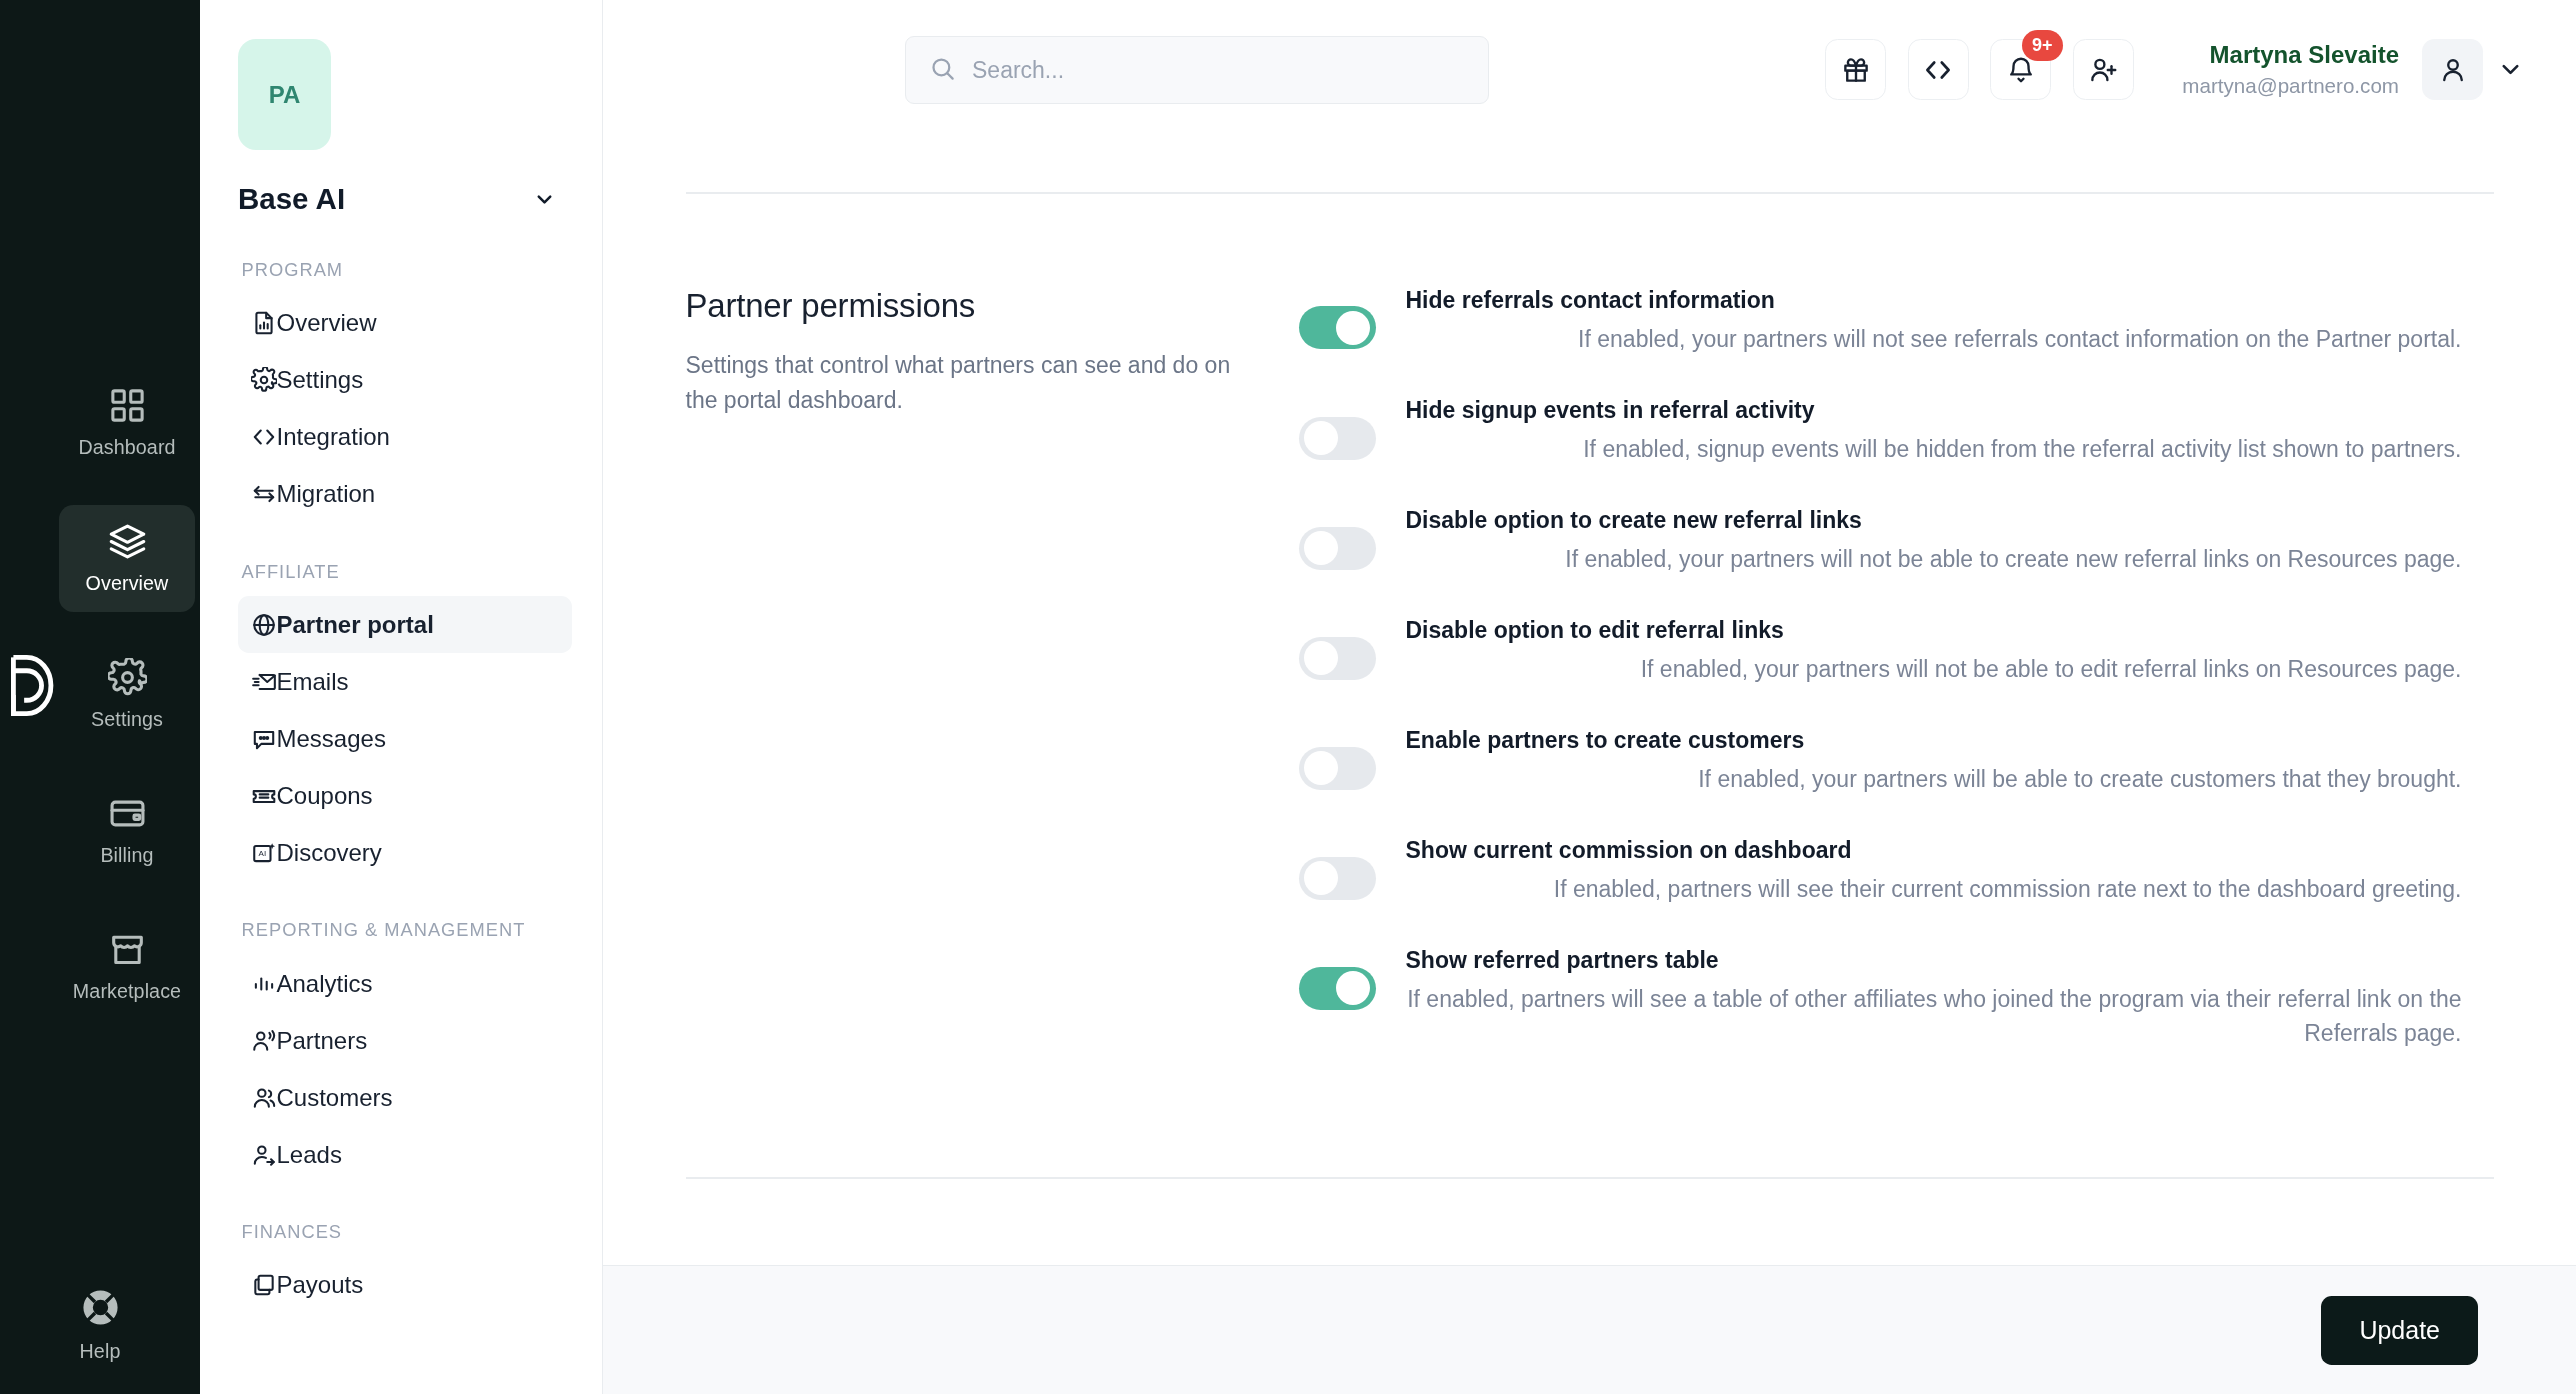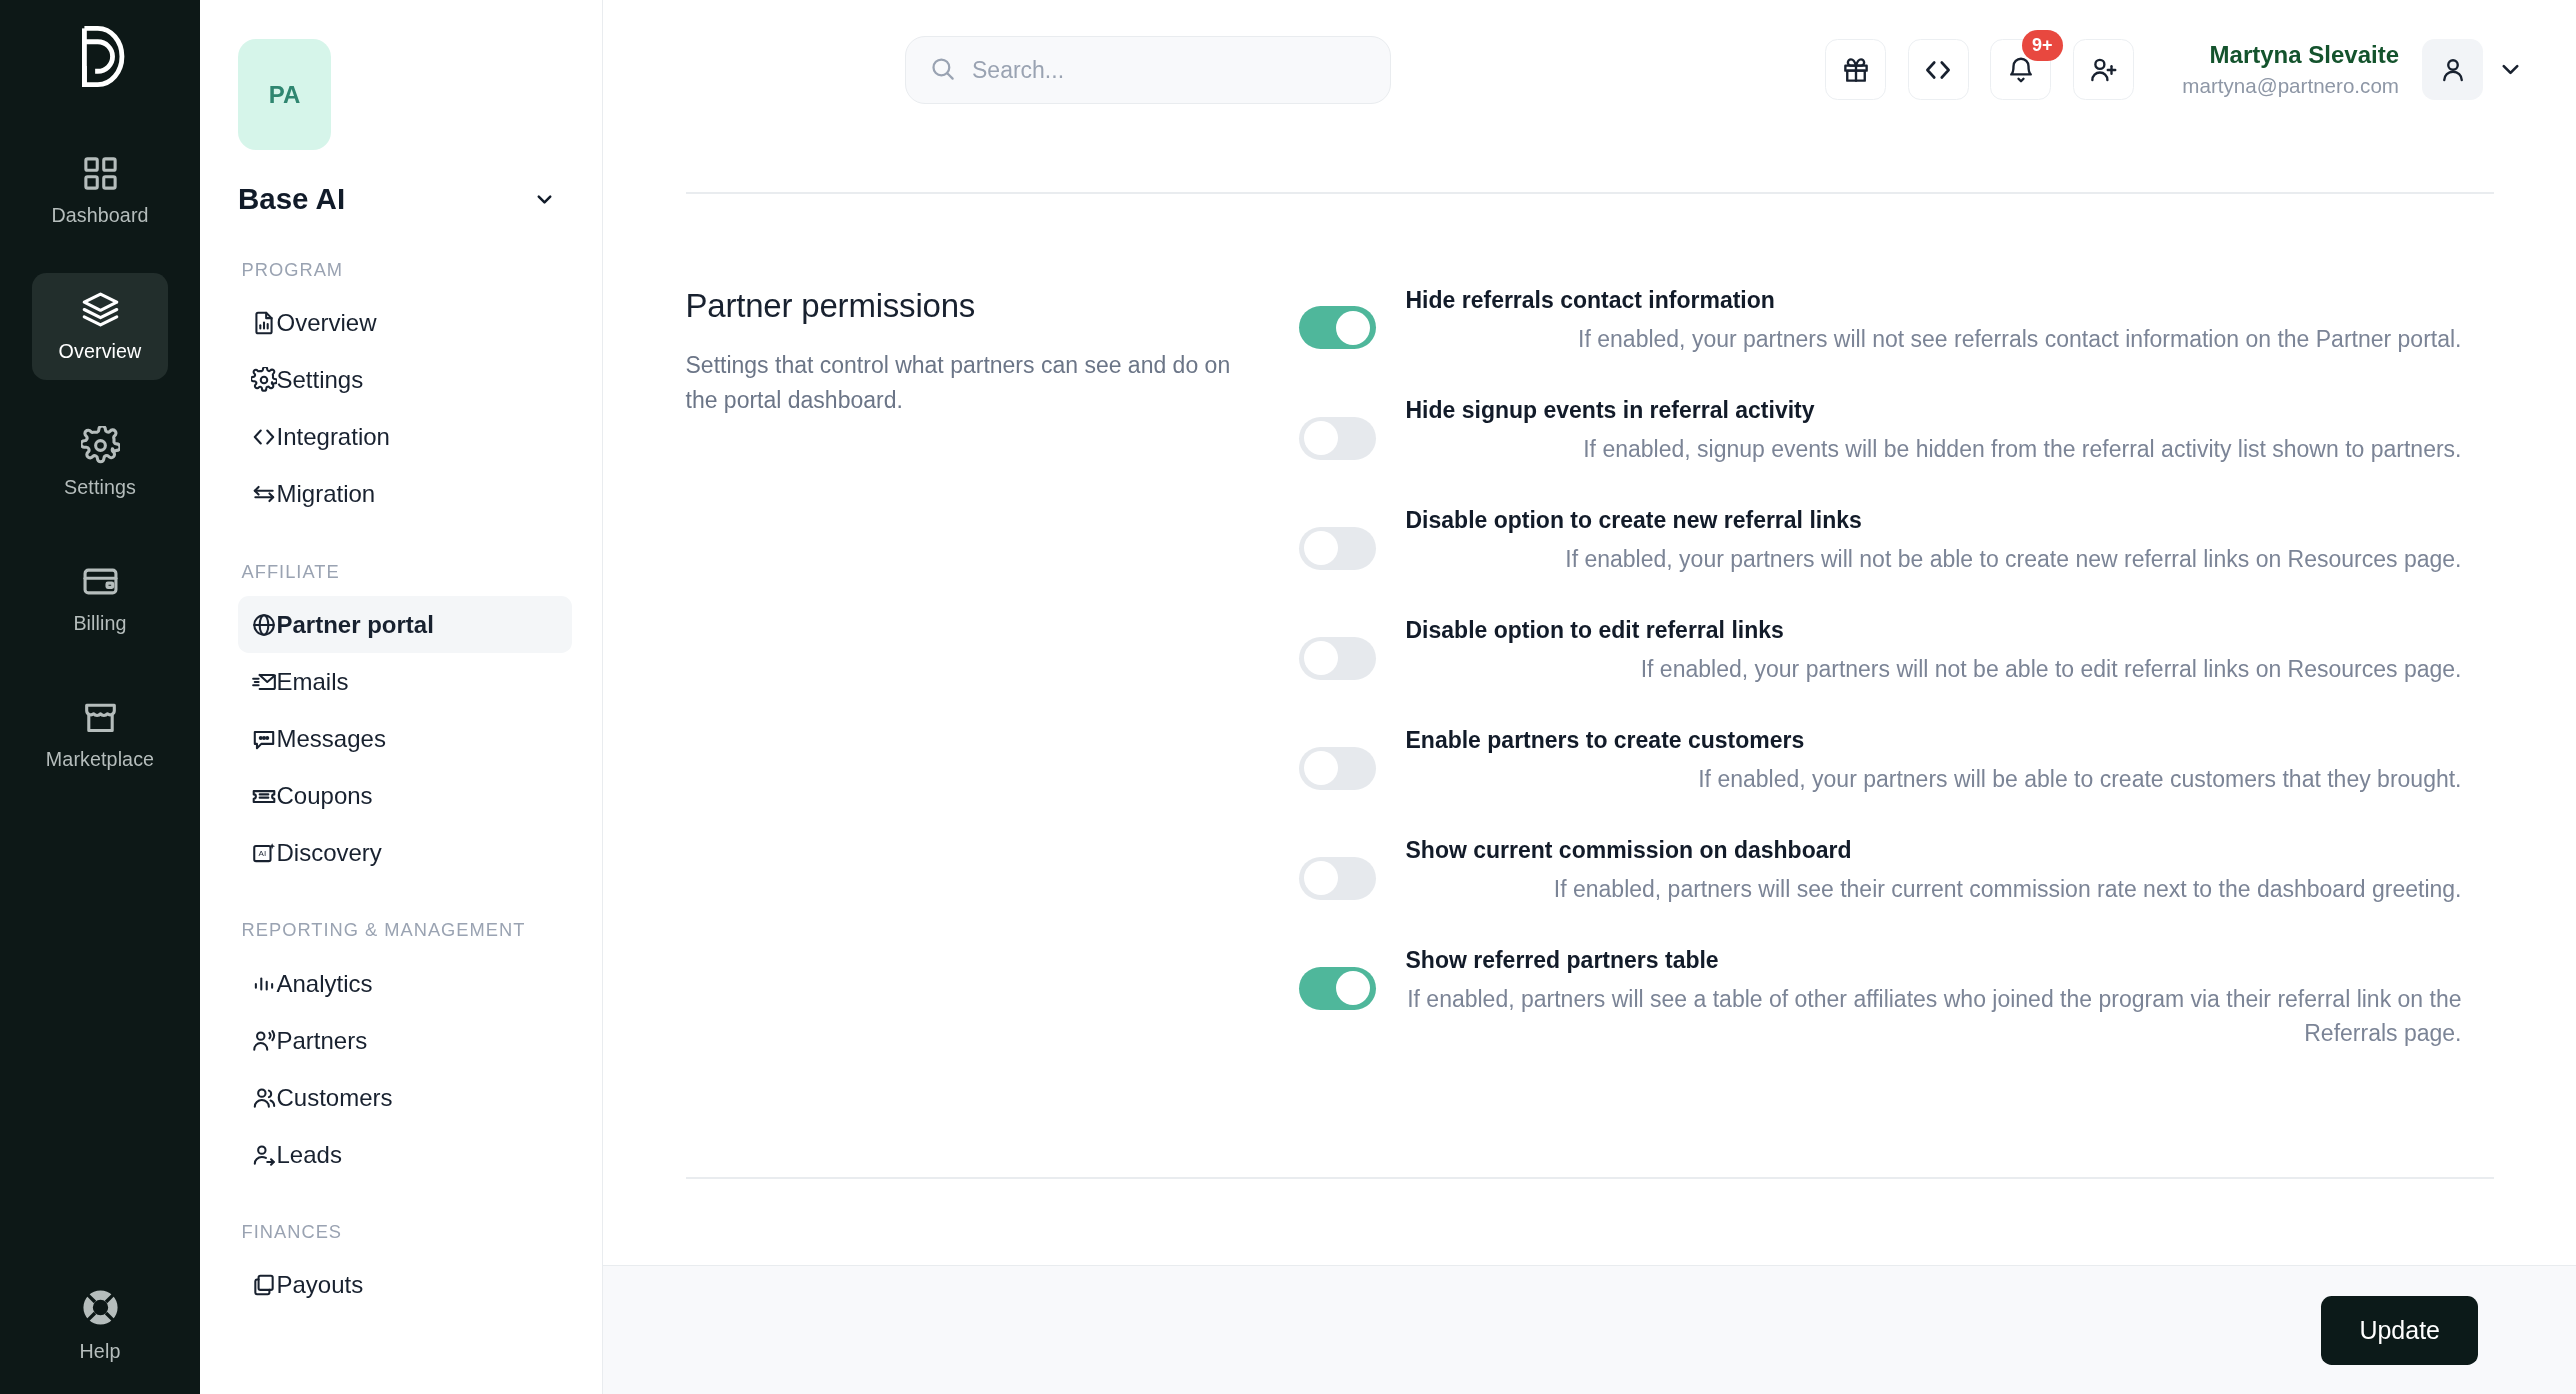--- a/index.html
+++ b/index.html
@@ -6,21 +6,21 @@
   html, body {
     width: 2576px; height: 1395px;
     font-family: "Liberation Sans", sans-serif;
     background: #ffffff; overflow: hidden;
   }
   .app { display: flex; width: 2576px; height: 1395px; }
 
   
   .rail {
     width: 200px; flex: 0 0 200px; height: 1395px;
-    background: #0d1817; display: flex; flex-direction: column;
+    background: #0d1817; display: flex; flex-direction: row;
     align-items: center; padding-top: 23px; position: relative;
   }
   .brand-logo { width: 59px; height: 66px; margin-bottom: 48px; }
   .rail-item {
     width: 136px; height: 107px; border-radius: 14.3px;
     display: flex; flex-direction: column; align-items: center;
     justify-content: center; gap: 11.6px; margin-bottom: 29px; cursor: pointer;
   }
   .rail-item.active { background: #222e2c; }
   .rail-item svg { width: 39px; height: 39px; display: block; }
@@ -54,22 +54,22 @@
   .nav-item.active { background: #f4f6f8; }
   .nav-item svg { width: 26px; height: 26px; flex: 0 0 26px; color: #18212f; }
   .nav-text { font-size: 24px; color: #18212f; }
   .nav-item.active .nav-text { font-weight: 600; }
 
   
   .main { flex: 1; height: 1395px; display: flex; flex-direction: column;
     background: #fff; min-width: 0; position: relative; }
   .topbar { height: 140px; flex: 0 0 140px; display: flex; align-items: center;
     padding: 0 39px 0 39px; background: #fff; }
-  .search-box { width: 486px; height: 68px; background: #f8f9fb;
-    border: 1.8px solid #e9ecef; border-radius: 20px; display: flex;
+  .search-box { width: 584px; height: 68px; background: #f8f9fb;
+    border: 1.8px solid #e9ecef; border-radius: 9px; display: flex;
     align-items: center; gap: 16px; padding: 0 23px; margin-left: 263px; cursor: text; }
   .search-box svg { width: 27px; height: 27px; color: #9aa3b2; flex: 0 0 27px; }
   .search-ph { font-size: 23px; color: #9aa3b2; }
   .top-right { margin-left: auto; display: flex; align-items: center; gap: 0; }
   .icon-btn { width: 61px; height: 61px; border: 1.8px solid #eceff2; border-radius: 12.5px;
     background: #fff; display: flex; align-items: center; justify-content: center;
     margin-right: 21.5px; position: relative; cursor: pointer; }
   .icon-btn svg { width: 30px; height: 30px; color: #18212f; }
   .badge { position: absolute; top: -10.7px; right: -12.5px; min-width: 41px; height: 31px;
     background: #e8483f; color: #fff; border-radius: 16px; font-size: 18px;

